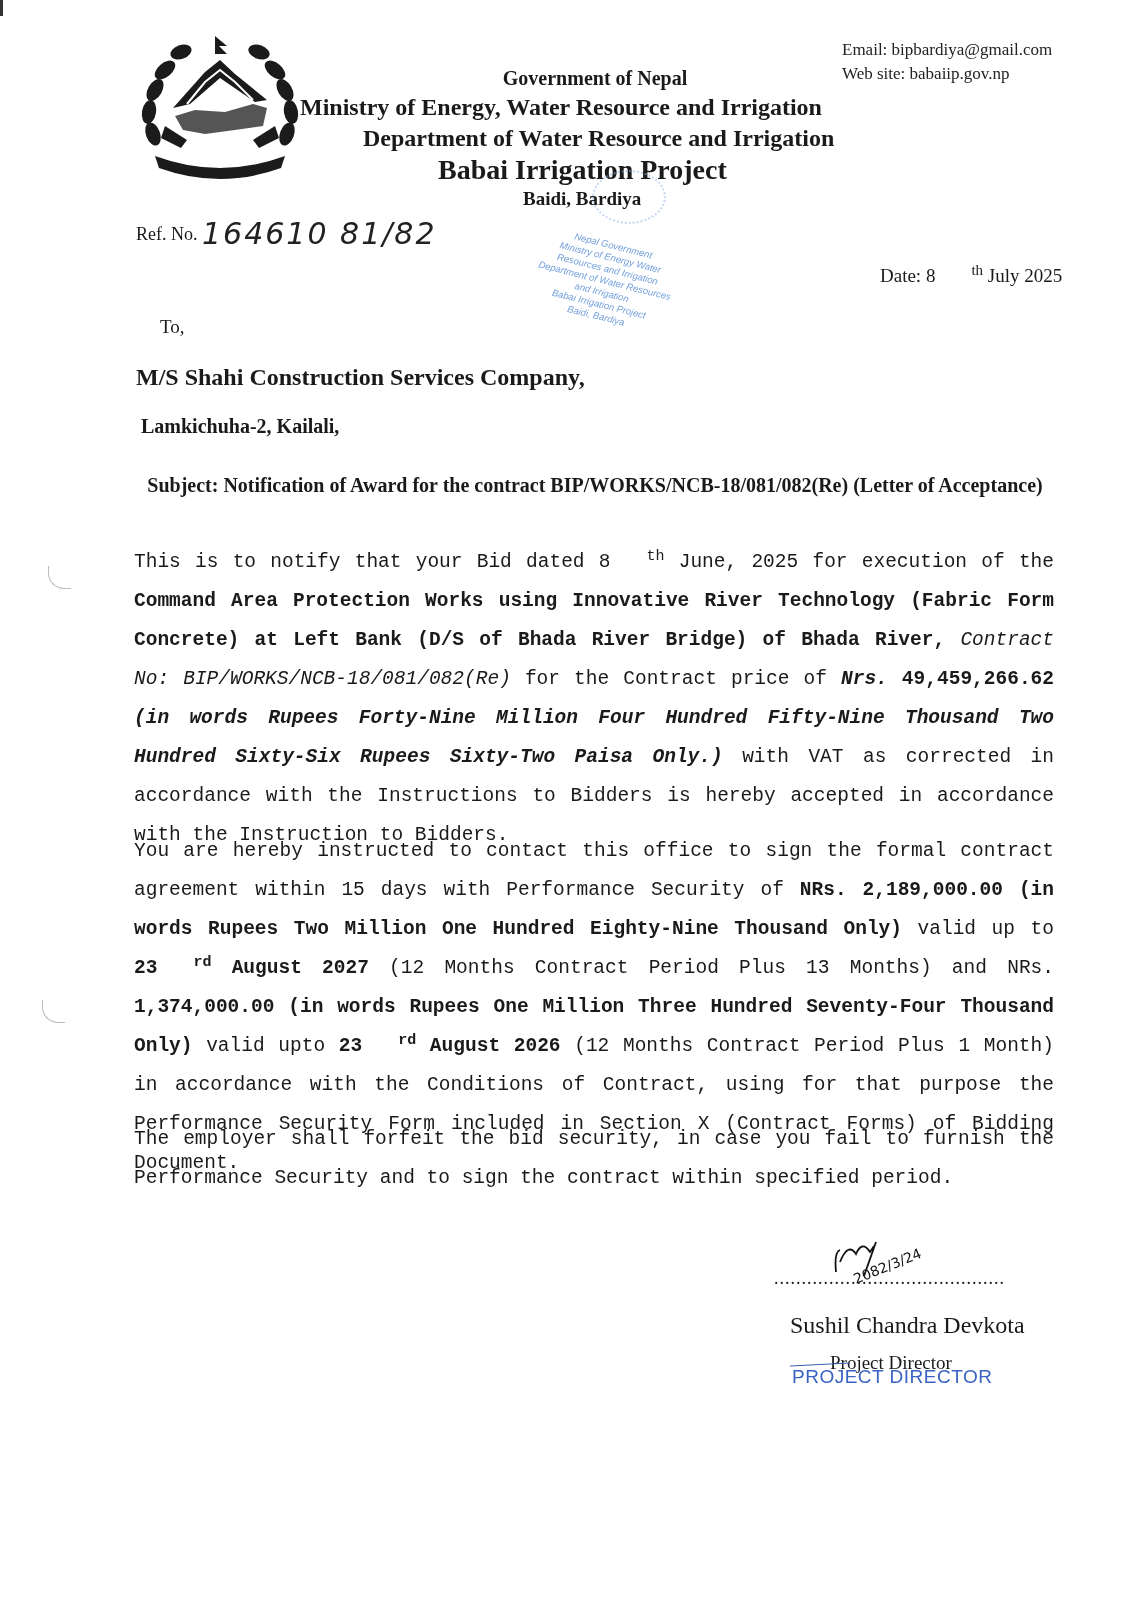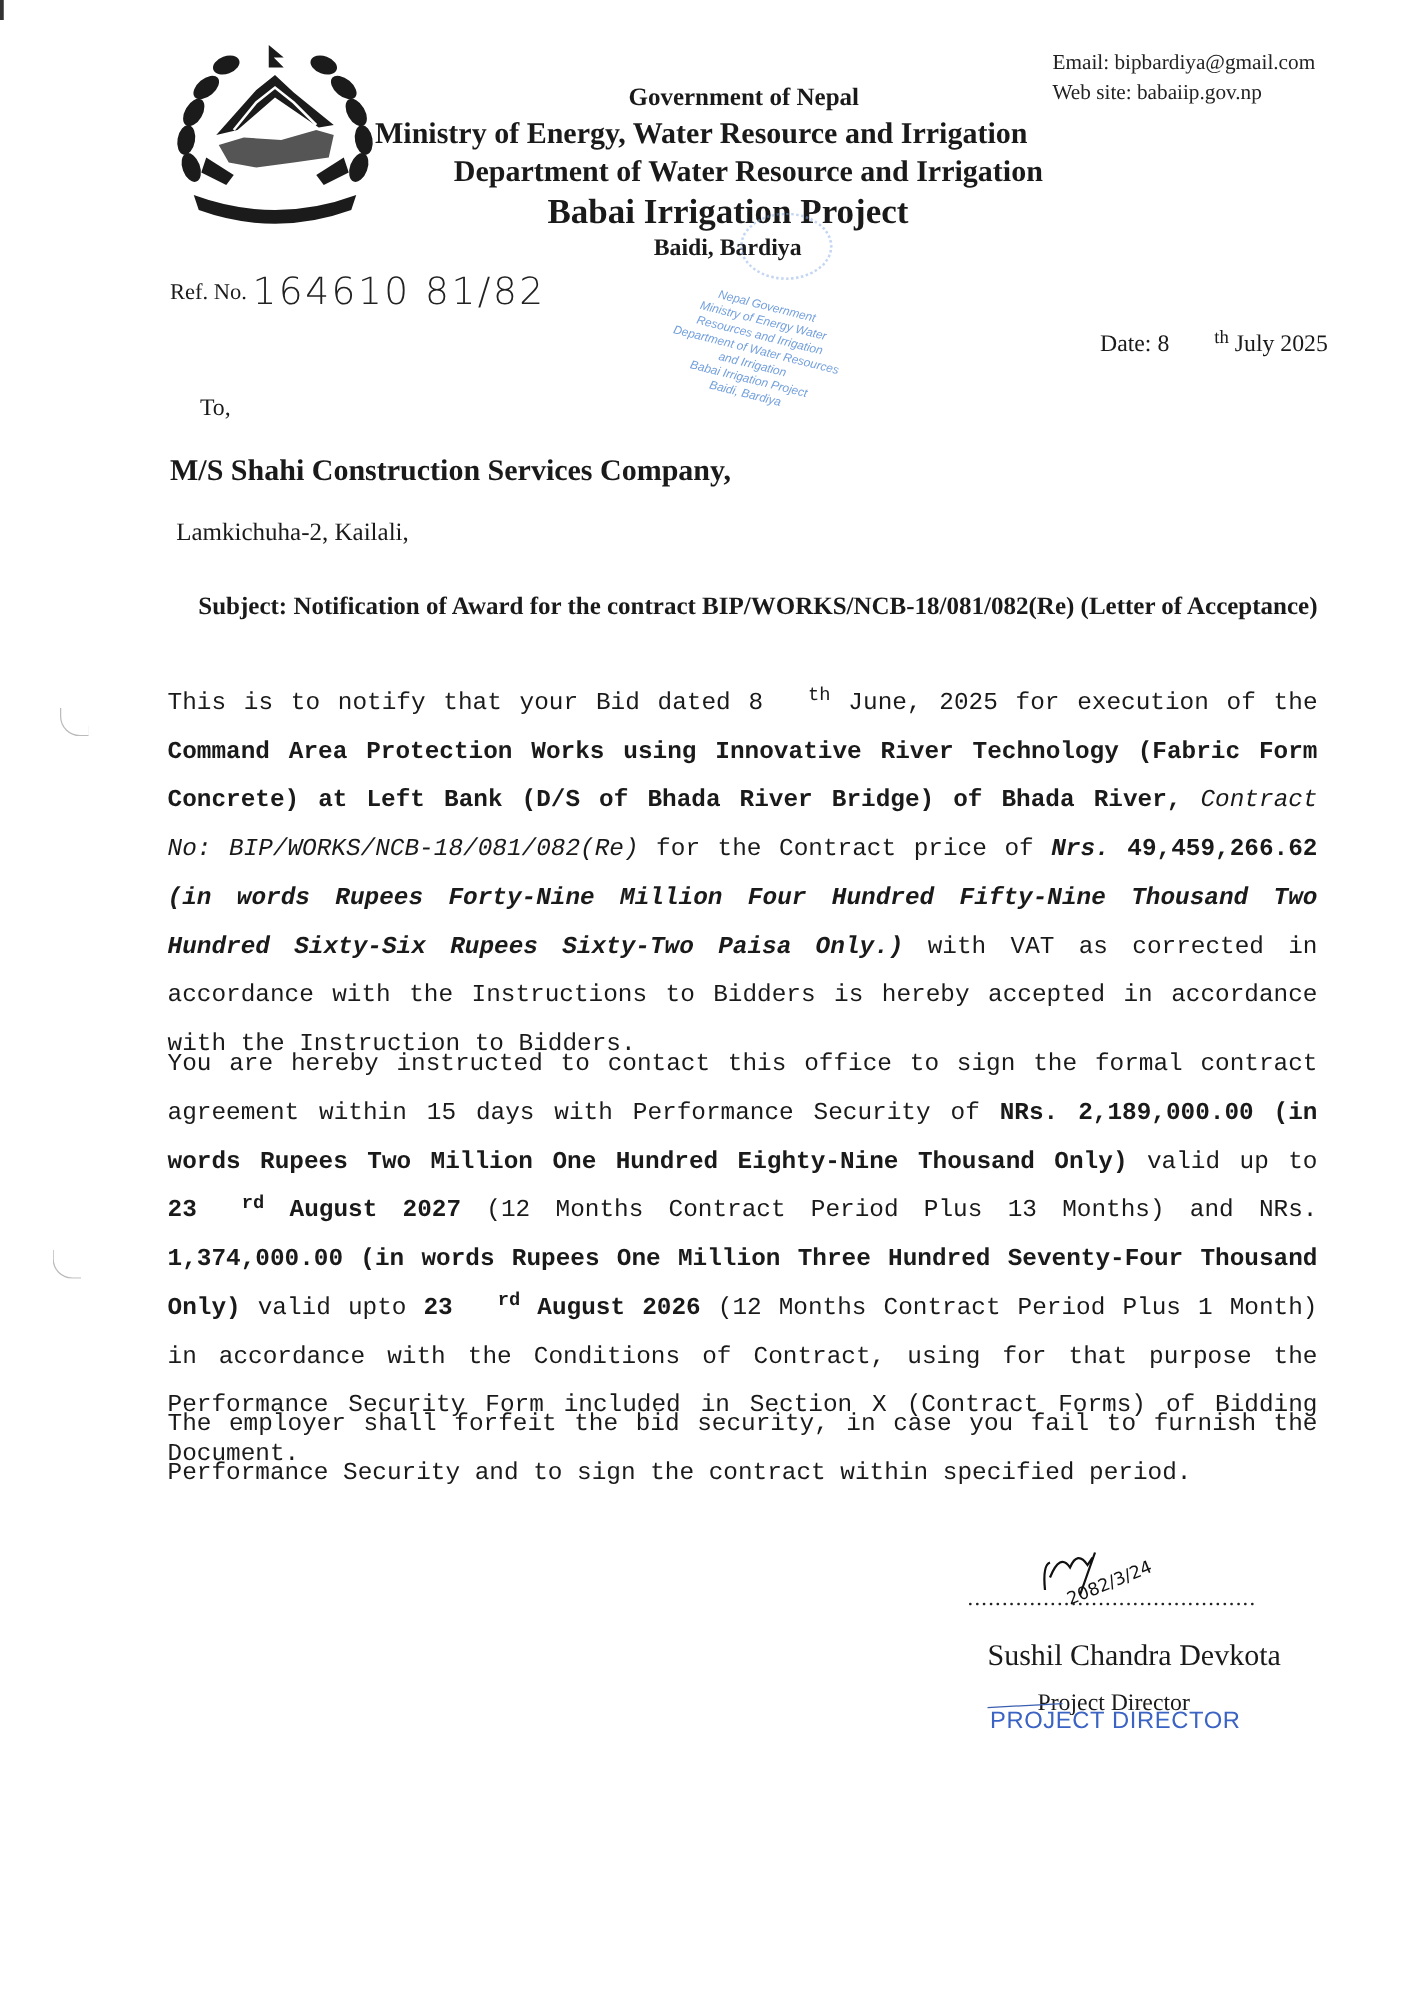--- a/index.html
+++ b/index.html
@@ -7,32 +7,32 @@
          font-family: "Liberation Serif", "DejaVu Serif", serif; color: #1a1a1a; }
   .abs { position: absolute; }
   .contact { left: 842px; top: 38px; font-size: 17px; line-height: 24px; color: #222; }
   .hdr-gov { left: 0; width: 1190px; top: 67px; text-align: center; font-size: 20px; font-weight: bold; }
   .hdr-ministry { left: 300px; top: 94px; font-size: 24px; font-weight: bold; }
   .hdr-dept { left: 331px; top: 125px; font-size: 24px; font-weight: bold; margin-left: 32px; }
   .hdr-project { left: 438px; top: 154px; font-size: 28px; font-weight: bold; }
   .hdr-loc { left: 523px; top: 188px; font-size: 19px; font-weight: bold; }
   .emblem { left: 135px; top: 30px; width: 170px; height: 150px; }
   .ref { left: 136px; top: 212px; font-size: 18px; }
-  .ref-hand { font-family: "DejaVu Sans", sans-serif; font-size: 30px; font-weight: 300;
+  .ref-hand { font-family: "DejaVu Sans", sans-serif; font-size: 30px; font-style: italic; font-weight: 300;
               letter-spacing: 2px; color: #222; position: relative; top: 4px; }
   .stamp { left: 532px; top: 170px; width: 170px; height: 170px; color: #5b8fd6; opacity: 0.85;
            font-family: "Liberation Sans", sans-serif; font-size: 9.5px; line-height: 12px; }
   .stamp-lines { position: absolute; left: 10px; top: 52px; transform: rotate(14deg); transform-origin: left top; text-align: center; width: 150px; font-style: italic; }
   .stamp-circle { position: absolute; left: 60px; top: 0px; width: 70px; height: 50px; border: 2px dotted #8ab0e6; border-radius: 50%; opacity: 0.6; }
   .date { left: 880px; top: 265px; font-size: 19px; }
   sup { font-size: 15px; vertical-align: super; line-height: 0; margin-left: 36px; }
   .to { left: 136px; top: 316px; font-size: 19px; margin-left: 24px; }
   .addr1 { left: 136px; top: 364px; font-size: 24px; font-weight: bold; }
-  .addr2 { left: 141px; top: 415px; font-size: 20px; font-weight: normal; text-align: right; }
-  .subject { left: 136px; width: 918px; top: 470px; font-size: 20px; font-weight: bold; text-align: right; line-height: 31px; }
+  .addr2 { left: 141px; top: 415px; font-size: 20px; font-weight: bold; text-align: right; }
+  .subject { left: 136px; width: 918px; top: 470px; font-size: 20px; font-weight: bold; text-align: center; line-height: 31px; }
   .para { left: 134px; width: 920px; font-size: 19.5px; line-height: 39px; text-align: justify; font-family: Liberation Mono, monospace; }
   .p1 { top: 543px; }
   .p2 { top: 832px; }
   .p3 { top: 1120px; }
   .b { font-weight: bold; }
   .i { font-style: italic; }
   .bi { font-weight: bold; font-style: italic; }
   .sig-hand { left: 830px; top: 1232px; width: 140px; height: 55px; }
   .sig-dots { left: 774px; top: 1268px; font-size: 18px; letter-spacing: 1px; color: #222; }
   .sig-name { left: 790px; top: 1312px; font-size: 24px; }

